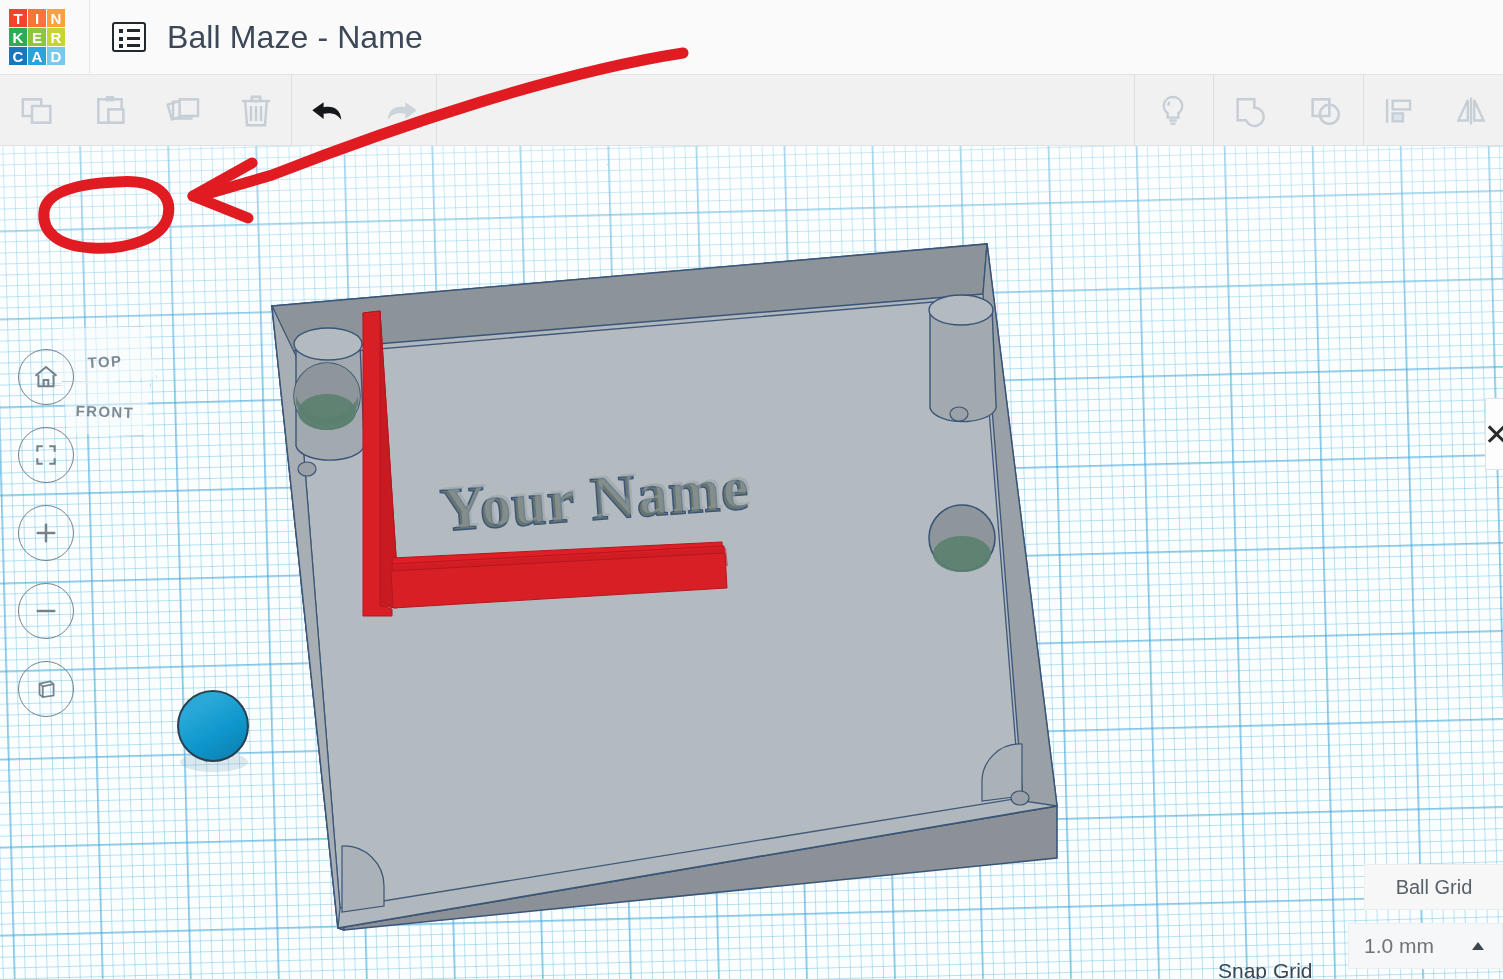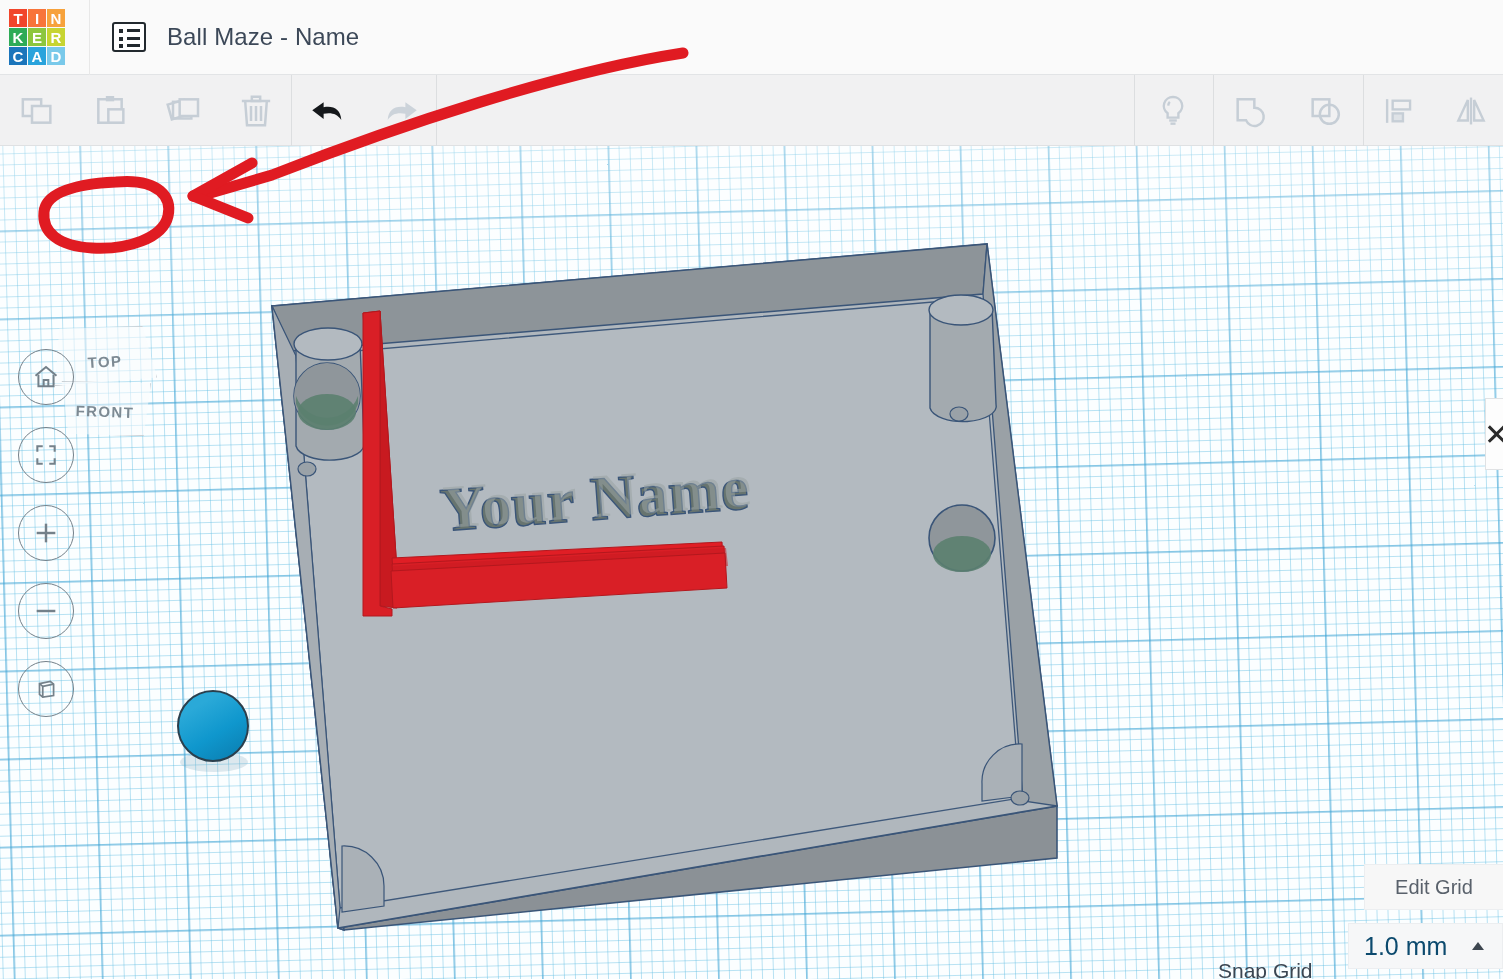--- a/index.html
+++ b/index.html
@@ -21,21 +21,21 @@
     font-family:"Liberation Sans", sans-serif; }
 
   .header-divider { width:1px; height:75px; background:#e8e8e8; margin-left:24px; }
 
   .doc-icon { width:34px; height:30px; margin-left:22px; border:2.5px solid #22292e;
     border-radius:3px; position:relative; flex:0 0 auto; background:#fff; }
   .doc-icon i { position:absolute; background:#22292e; display:block; }
   .doc-icon .dot { width:4px; height:4px; left:5px; }
   .doc-icon .bar { height:3px; left:13px; width:13px; }
 
-  .doc-title { margin-left:21px; font-size:24px; color:#3c4858;
+  .doc-title { margin-left:21px; font-size:32px; color:#3c4858;
     font-family:"Liberation Sans", sans-serif; letter-spacing:0.1px; }
 
   
   .toolbar { position:absolute; left:0; top:75px; width:1503px; height:71px;
     background:#f1f1f2; border-bottom:1px solid #dfe1e3; z-index:25; }
   .tb-group { position:absolute; top:0; height:71px; display:flex; align-items:center; }
   .tb-btn { width:73px; height:71px; display:flex; align-items:center;
     justify-content:center; cursor:pointer; }
   .tb-sep { position:absolute; top:0; width:1px; height:71px; background:#dcdee0; }
 
@@ -90,21 +90,21 @@
   
   .edit-grid { position:absolute; left:1364px; top:718px; width:140px; height:46px;
     background:#f7f7f7; border:1px solid #eceef0; display:flex;
     align-items:center; justify-content:center; font-size:20px; color:#59616b;
     cursor:pointer; z-index:20; font-family:"Liberation Sans", sans-serif; }
   .snap-label { position:absolute; left:1218px; top:789px; font-size:21px;
     color:#3b4652; z-index:20; font-family:"Liberation Sans", sans-serif;margin-top:24px; }
   .snap-select { position:absolute; left:1348px; top:777px; width:155px; height:46px;
     background:#f6f7f8; border:1px solid #eceef0; display:flex;
     align-items:center; z-index:20; cursor:pointer; }
-  .snap-select .val { margin-left:15px; font-size:25px; color:#0c4a6e;
+  .snap-select .val { margin-left:15px; font-size:21px; color:#737373;
     font-family:"Liberation Sans", sans-serif; }
   .snap-select .caret { margin-left:auto; margin-right:18px; width:0; height:0;
     border-left:6px solid transparent; border-right:6px solid transparent;
     border-bottom:8px solid #3d464f; }
 
   
   .annot { position:absolute; left:0; top:0; width:1503px; height:979px;
     pointer-events:none; z-index:40; }
 </style>
 </head>
@@ -232,21 +232,21 @@
       </div>
       <div class="nav-btn">
         <svg width="26" height="26" viewBox="0 0 24 24" fill="none" stroke="#74818a" stroke-width="1.6">
           <path d="M6 7 L16 5 L19 7.5 L19 18 L9 19.5 L6 17 Z"></path>
           <path d="M6 7 L9 9.5 L9 19.5"></path>
             <path d="M9 9.5 L19 7.5"></path>
         </svg>
       </div>
     </div>
 
-    <div class="edit-grid">Edit Grid</div>
+    <div class="edit-grid">Ball Grid</div>
     <div class="snap-label">Snap Grid</div>
     <div class="snap-select">
       <span class="val">1.0 mm</span>
       <span class="caret"></span>
     </div>
   </div>
 
   <div class="right-panel">✕</div>
 
   <div class="toolbar">

